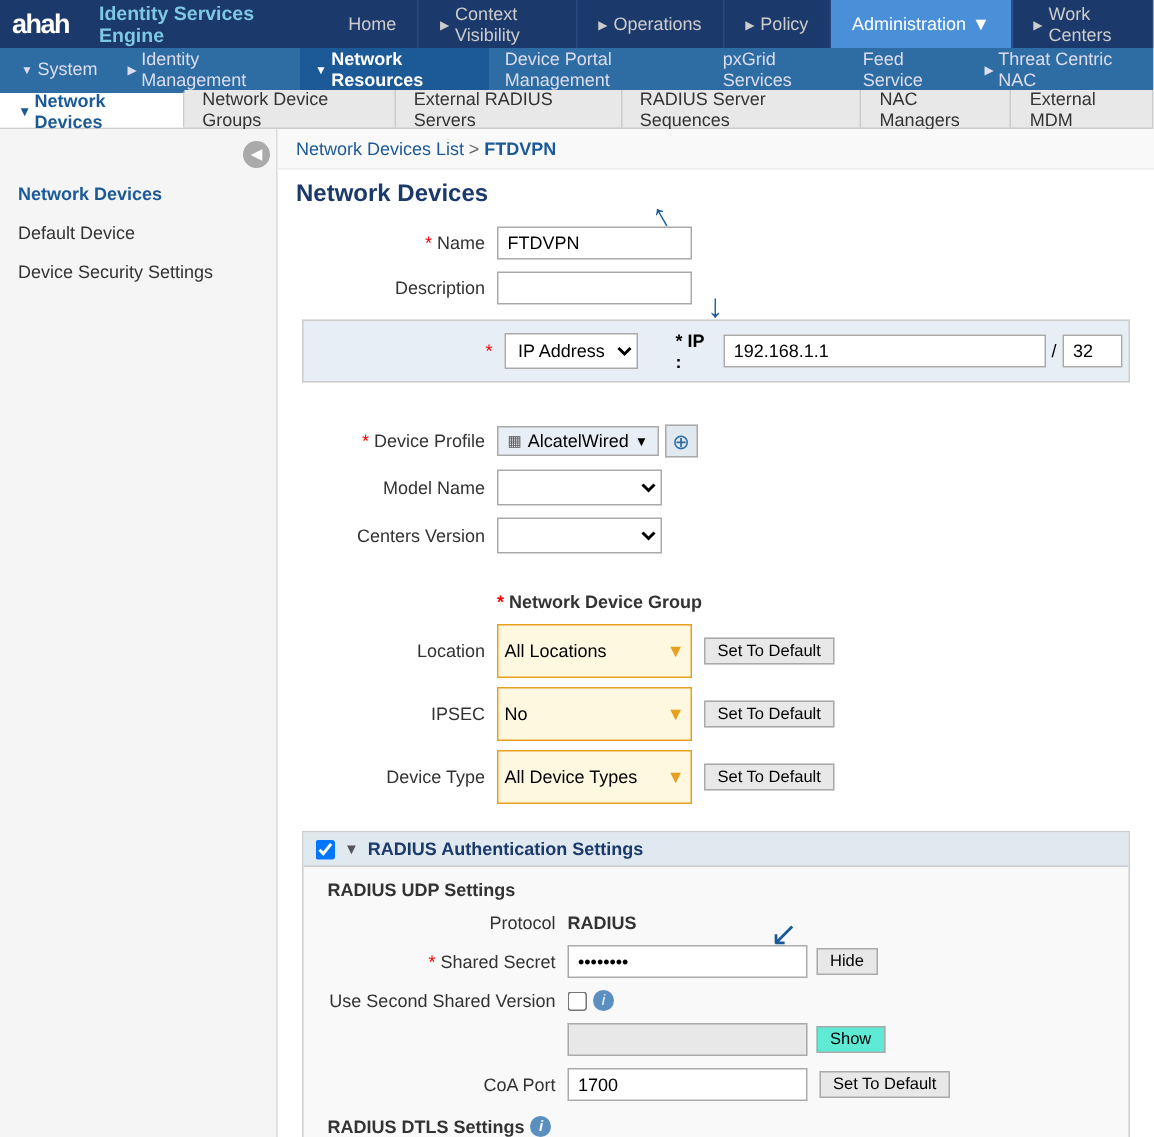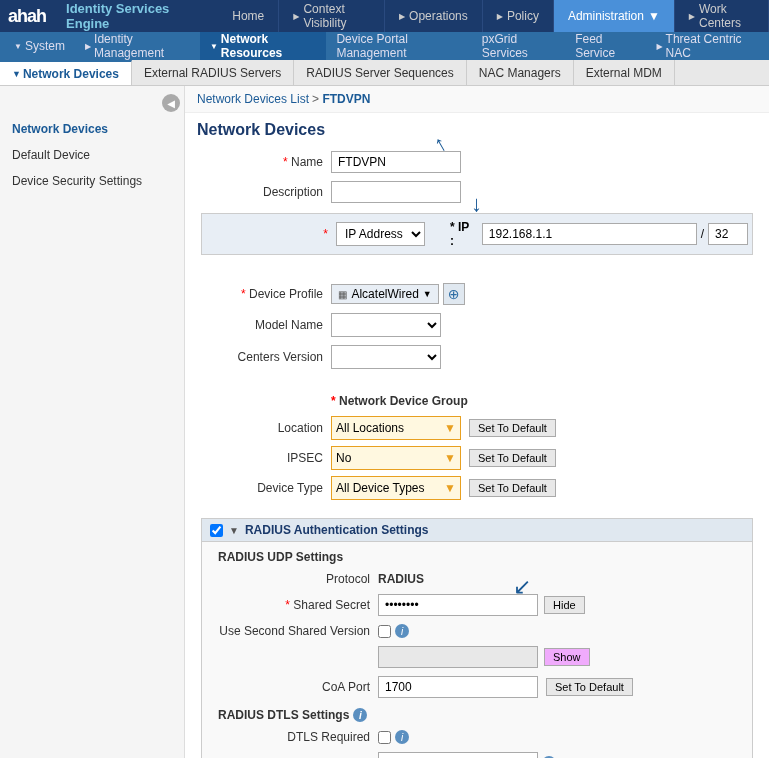--- a/index.html
+++ b/index.html
@@ -57,40 +57,40 @@
     .ip-mask { border: 1px solid #aaa; padding: 3px 6px; font-size: 12px; background: white; width: 40px; }
     .profile-add-btn { width: 22px; height: 22px; background: #e0e8f0; border: 1px solid #aaa; display: flex; align-items: center; justify-content: center; cursor: pointer; margin-left: 4px; font-size: 14px; color: #2e6da4; }
 
     
     .ndg-section { padding: 8px 16px 4px; }
     .ndg-title { font-size: 13px; font-weight: bold; color: #333; margin-bottom: 8px; padding-left: 130px; }
     .ndg-label-required::before { content: "* "; color: red; }
 
     .ndg-row { display: flex; align-items: center; margin-bottom: 6px; }
     .ndg-label { text-align: right; min-width: 130px; padding-right: 8px; color: #333; font-size: 12px; }
-    .ndg-select { border: 1px solid #aaa; padding: 2px 4px; font-size: 12px; background: white; width: 130px; height: 24px; display: flex; align-items: center; justify-content: space-between; cursor: pointer; }
+    .ndg-select { border: 1px solid #aaa; padding: 2px 4px; font-size: 12px; background: white; width: 130px; height: 36px; display: flex; align-items: center; justify-content: space-between; cursor: pointer; }
     .ndg-select-orange { background: #fff8e0; border-color: #e8a020; }
     .ndg-select-icon { color: #e8a020; }
     .set-default-btn { border: 1px solid #aaa; background: #e8e8e8; padding: 2px 8px; font-size: 11px; cursor: pointer; margin-left: 8px; }
 
     
     .radius-section { border: 1px solid #ccc; margin: 8px 16px; background: #f9f9f9; }
     .radius-header { display: flex; align-items: center; background: #e0e8f0; border-bottom: 1px solid #ccc; padding: 4px 8px; }
     .radius-checkbox { margin-right: 6px; }
     .radius-title { font-size: 12px; font-weight: bold; color: #1b3a6b; }
     .radius-body { padding: 8px 16px; }
     .radius-subsection-title { font-size: 12px; font-weight: bold; color: #333; margin-bottom: 8px; }
 
     .radius-row { display: flex; align-items: center; margin-bottom: 8px; }
     .radius-label { text-align: right; min-width: 160px; padding-right: 8px; color: #333; font-size: 12px; }
     .radius-label.required::before { content: "* "; color: red; }
     .radius-value { font-weight: bold; color: #333; font-size: 12px; }
     .radius-input { border: 1px solid #aaa; padding: 3px 6px; font-size: 12px; background: white; width: 160px; }
     .hide-btn { border: 1px solid #aaa; background: #e8e8e8; padding: 2px 8px; font-size: 11px; cursor: pointer; margin-left: 6px; }
-    .show-btn { border: 1px solid #aaa; background: #f0abfc; padding: 2px 8px; font-size: 11px; cursor: pointer; margin-left: 6px; }
+    .show-btn { border: 1px solid #aaa; background: #5eead4; padding: 2px 8px; font-size: 11px; cursor: pointer; margin-left: 6px; }
 
     .checkbox-row { display: flex; align-items: center; margin-bottom: 8px; }
     .checkbox-label { text-align: right; min-width: 160px; padding-right: 8px; color: #333; font-size: 12px; }
     .info-icon { width: 14px; height: 14px; background: #5a8fc0; color: white; border-radius: 50%; display: inline-flex; align-items: center; justify-content: center; font-size: 10px; font-style: italic; margin-left: 4px; cursor: pointer; }
 
     .dtls-section { margin-top: 10px; }
     .dtls-title { font-size: 12px; font-weight: bold; color: #333; margin-bottom: 8px; display: flex; align-items: center; }
 
     
     select { border: 1px solid #aaa; padding: 2px 4px; font-size: 12px; background: white; height: 24px; }
@@ -158,20 +158,23 @@
   <div class="second-nav-item">
       <span class="arrow">▶</span>
       <span>Threat Centric NAC</span>
     </div>
 </div>
 
 <div class="third-nav">
   <div class="third-nav-item active">
       <span class="arrow" style="font-size:9px; margin-right:2px;">▼</span>
       <span>Network Devices</span>
+    </div>
+  <div class="third-nav-item">
+      <span>Network Device Groups</span>
     </div>
   <div class="third-nav-item">
       <span>External RADIUS Servers</span>
     </div>
   <div class="third-nav-item">
       <span>RADIUS Server Sequences</span>
     </div>
   <div class="third-nav-item">
       <span>NAC Managers</span>
     </div>

